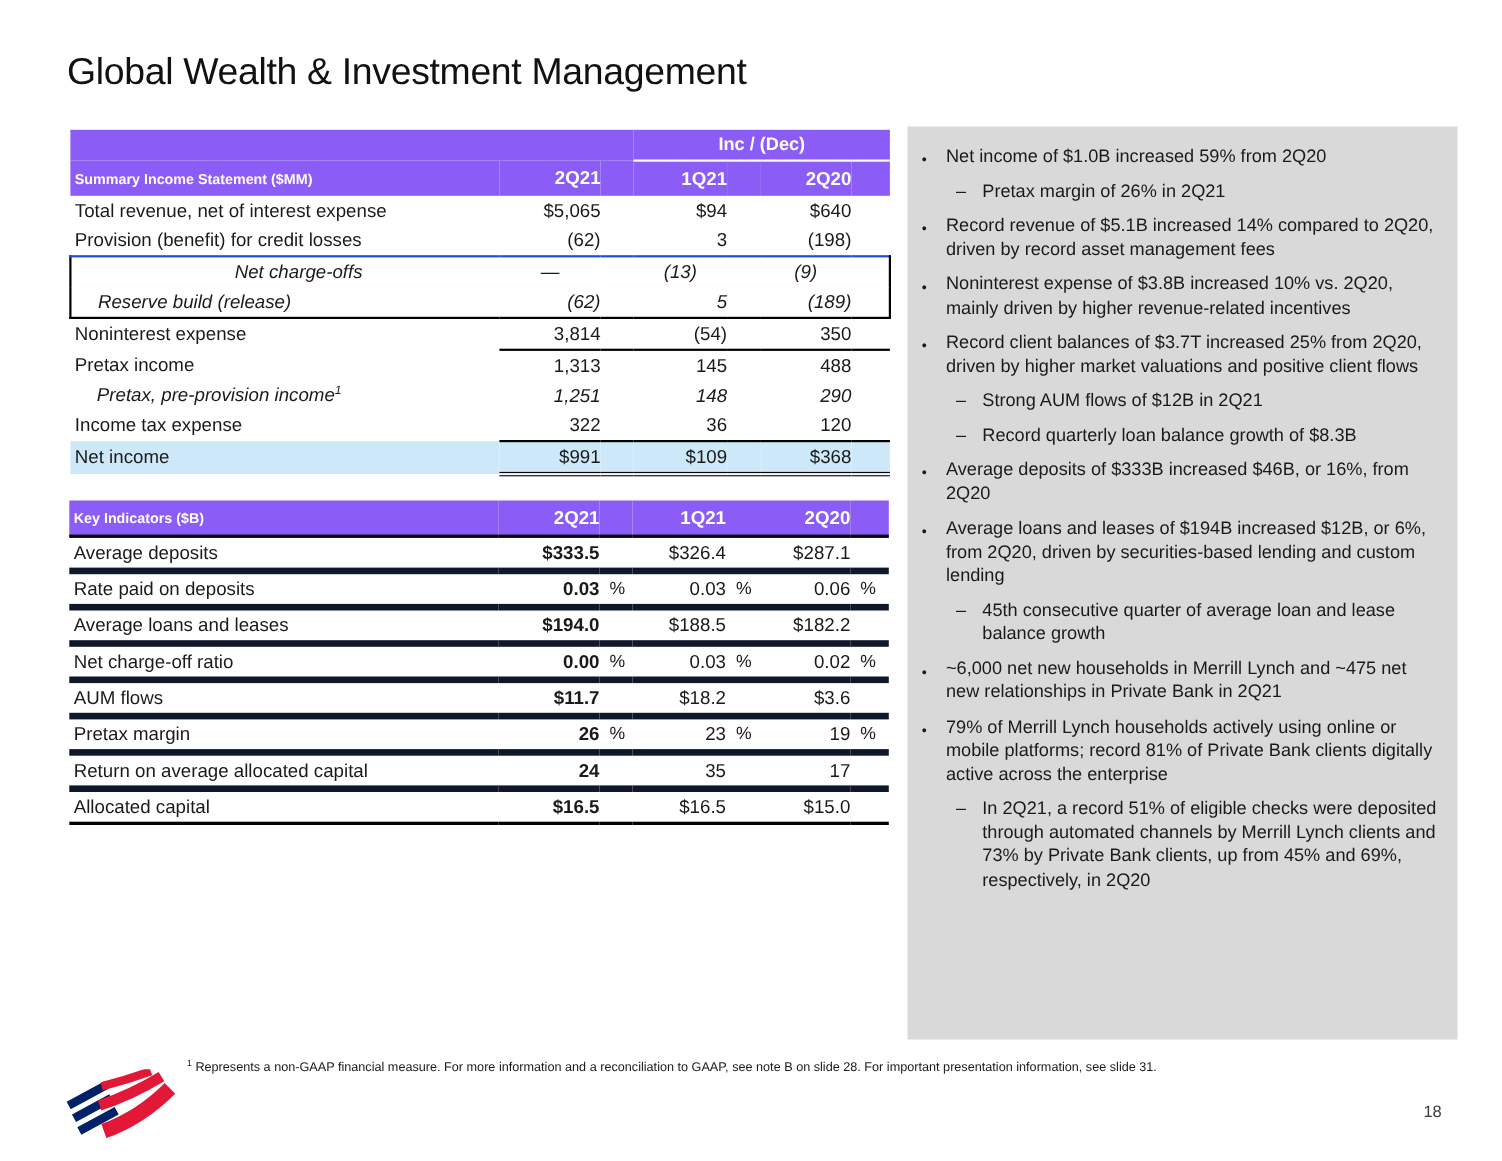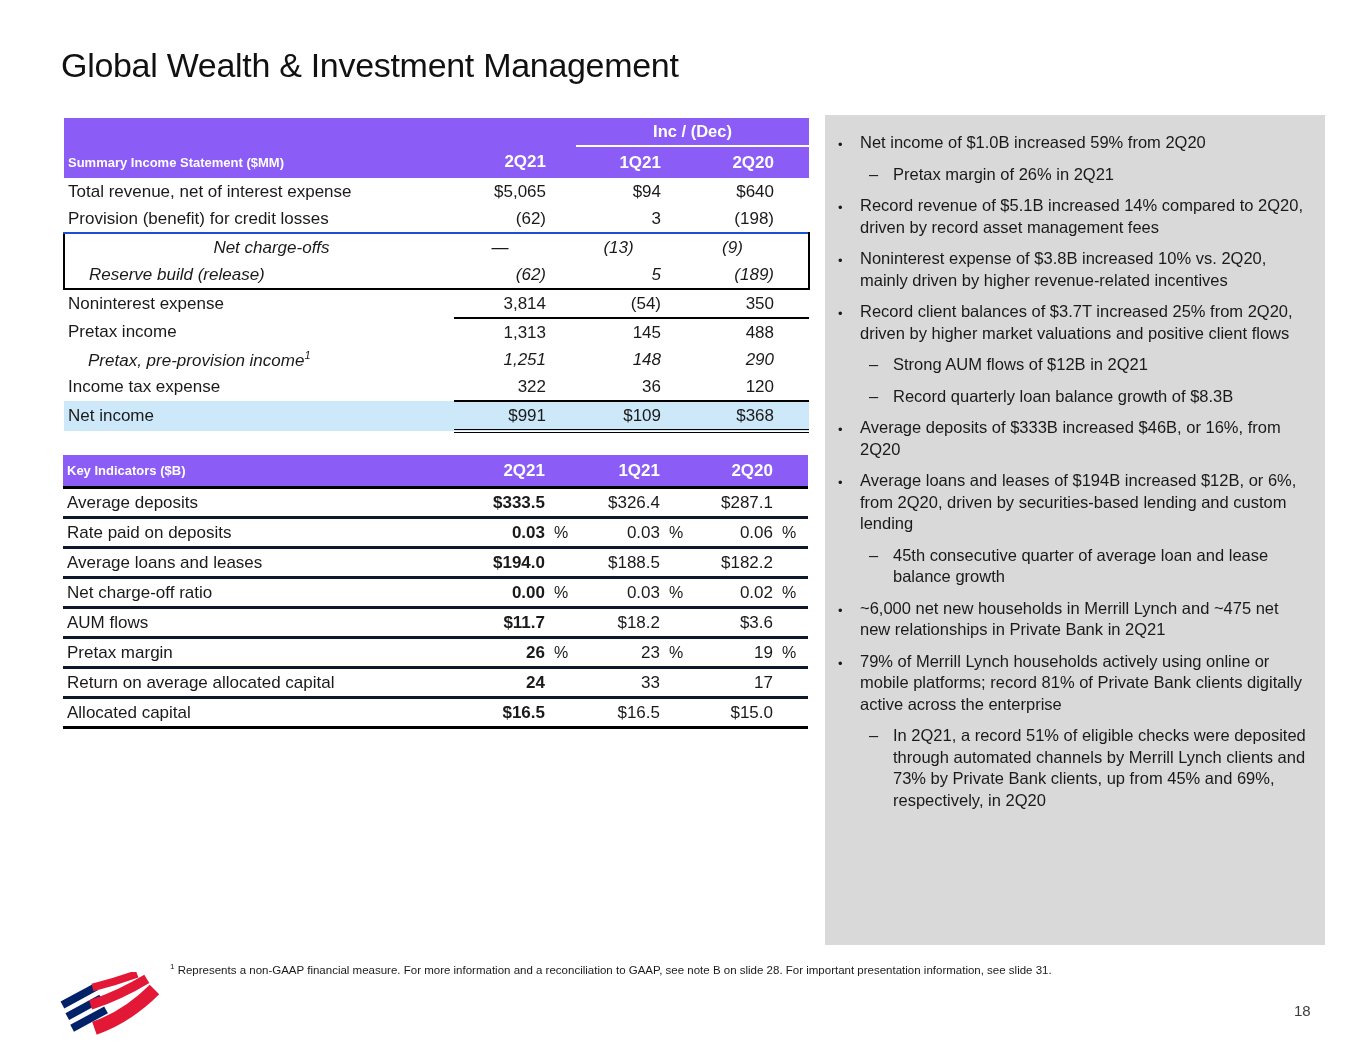--- a/index.html
+++ b/index.html
@@ -40,21 +40,21 @@
   .key-table   { position:absolute; left:63px; top:455px; }
 
   tr.box-top td { border-top:2px solid #1d4ed8;text-align:center; }
   tr.box-top td:first-child, tr.box-bottom td:first-child { border-left:2px solid #000; }
   tr.box-top td:last-child,  tr.box-bottom td:last-child  { border-right:2px solid #000; }
   tr.box-bottom td { border-bottom:2px solid #000; }
   tr.rule-below td.numarea { border-bottom:2px solid #000; }
   tr.double-below td.numarea { border-bottom:4px double #000; }
   tr.highlight td { background:#cde9f9; }
 
-  .key-table tbody tr + tr td { border-top:3px solid #0f172a; }
+  .key-table tbody tr + tr td { border-top:6px solid #0f172a; }
   .key-table tbody tr:last-child td { border-bottom:3px solid #000; }
   .key-table tbody .v1 { font-weight:700; }
 
   
   .panel {
     position:absolute; left:825px; top:115px; width:500px; height:830px;
     background:#d9d9d9; box-sizing:border-box; padding:17px 15px 0 0;
   }
   .bullet { position:relative; margin-bottom:10px; font-size:16.5px; line-height:21.5px; color:#1a1a1a; }
   .bullet .marker { position:absolute; top:0; }
@@ -260,21 +260,21 @@
         <td class="pct">%</td>
         <td class="num">23</td>
         <td class="pct">%</td>
         <td class="num">19</td>
         <td class="pct">%</td>
       </tr>
       <tr>
         <td class="lbl">Return on average allocated capital</td>
         <td class="num v1">24</td>
         <td class="pct"></td>
-        <td class="num">33</td>
+        <td class="num">35</td>
         <td class="pct"></td>
         <td class="num">17</td>
         <td class="pct"></td>
       </tr>
       <tr>
         <td class="lbl">Allocated capital</td>
         <td class="num v1">$16.5</td>
         <td class="pct"></td>
         <td class="num">$16.5</td>
         <td class="pct"></td>

